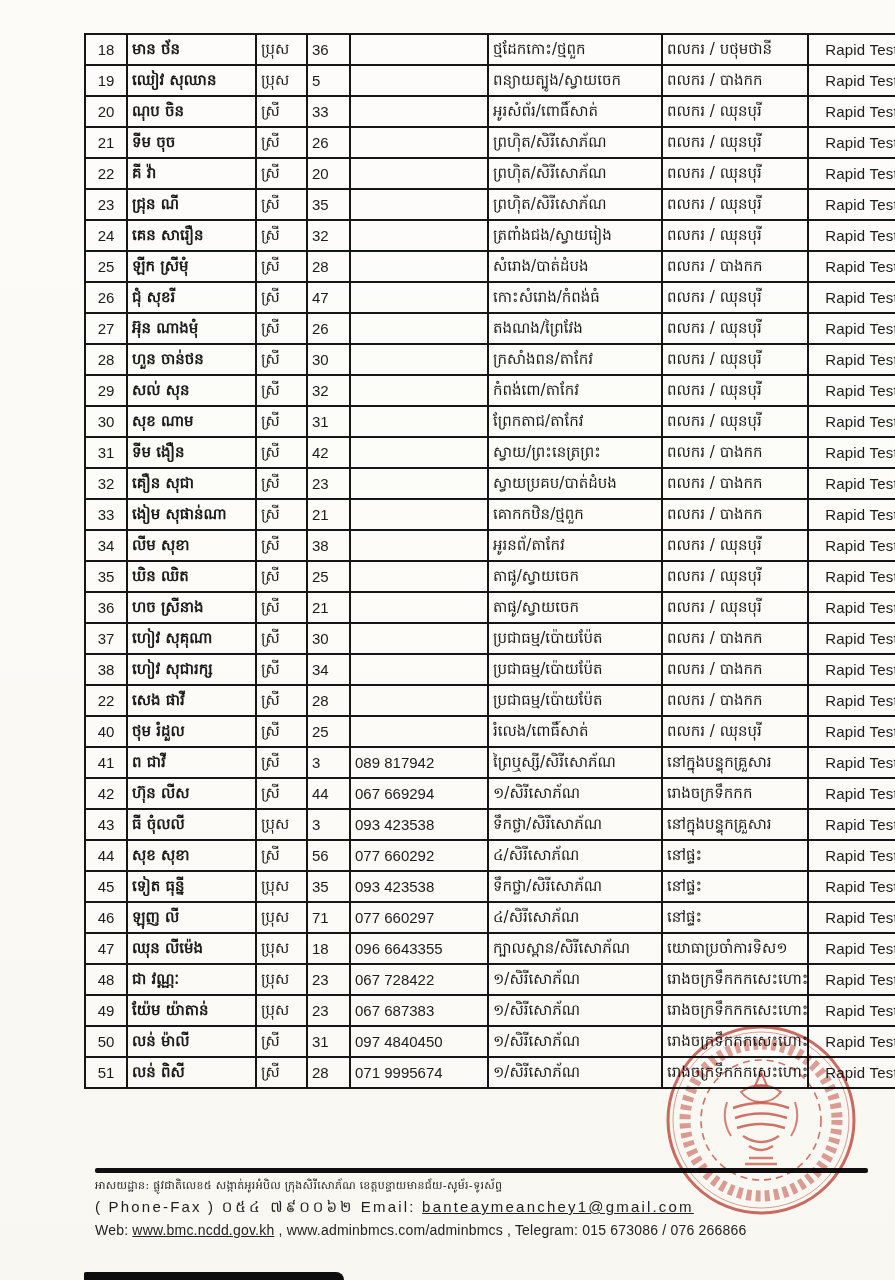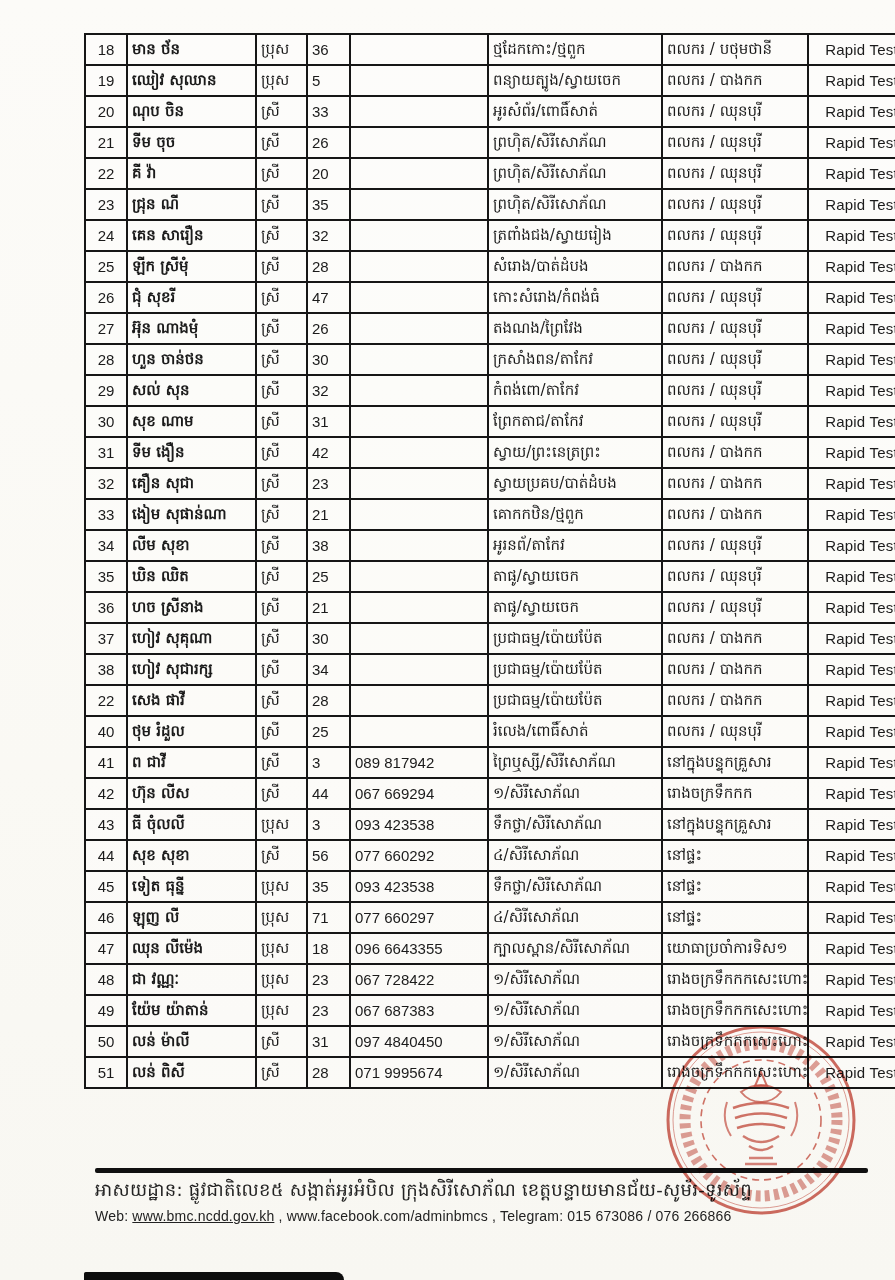--- a/index.html
+++ b/index.html
@@ -37,21 +37,21 @@
   td.c-test{width:97px;text-align:center;font-family:"Liberation Sans",sans-serif;font-size:13px;letter-spacing:.2px;}
   
   .footer-rule{
     position:absolute;left:95px;top:1168px;width:773px;height:5px;
     background:#101010;border-radius:2px;
   }
   .footer{
     position:absolute;left:95px;top:1178px;width:780px;
     display:flex;flex-direction:column;gap:3px;
   }
-  .f-line1{font-size:18px;letter-spacing:.3px;color:#222;}
+  .f-line1{font-size:11px;letter-spacing:.3px;color:#222;}
   .f-line2{font-size:15px;letter-spacing:2.2px;color:#1e1e1e;font-family:"Liberation Sans",sans-serif;}
   .f-line2 .khmer-digits{font-family:"DejaVu Sans",sans-serif;letter-spacing:3px;}
   .f-line2 .email{text-decoration:underline;}
   .f-line3{font-size:14px;color:#222;font-family:"Liberation Sans",sans-serif;letter-spacing:.2px;}
   .f-line3 .weburl{text-decoration:underline;}
   
   .stamp{
     position:absolute;left:663px;top:1022px;width:196px;height:196px;
     mix-blend-mode:multiply;opacity:.88;pointer-events:none;
   }
@@ -441,25 +441,31 @@
       <td class="c-status">រោងចក្រទឹកកកសេះហោះ</td>
       <td class="c-test">Rapid Test</td>
     </tr>
   </tbody>
   </table>
 
   <div class="footer-rule"></div>
 
   <div class="footer">
     <div class="f-line1">អាសយដ្ឋាន: ផ្លូវជាតិលេខ៥ សង្កាត់អូរអំបិល ក្រុងសិរីសោភ័ណ ខេត្តបន្ទាយមានជ័យ-សូម័រ-ទូរស័ព្ទ</div>
+    <div class="f-line2">
+      <span>( Phone-Fax )</span>
+      <span class="khmer-digits">០៥៤ ៧៩០០៦២</span>
+      <span>Email:</span>
+      <span class="email">banteaymeanchey1@gmail.com</span>
+    </div>
     <div class="f-line3">
       <span>Web:</span>
       <span class="weburl">www.bmc.ncdd.gov.kh</span>
       <span>,</span>
-      <span>www.facebook.com/adminbmcs</span>
+      <span>www.adminbmcs.com/adminbmcs</span>
       <span>,</span>
       <span>Telegram:</span>
       <span>015 673086 / 076 266866</span>
     </div>
   </div>
 
   <svg class="stamp" viewBox="0 0 196 196">
     <g fill="none" stroke="#c0392b">
       <circle cx="98" cy="98" r="93" stroke-width="3" opacity=".85"></circle>
       <circle cx="98" cy="98" r="88" stroke-width="1" opacity=".55"></circle>

